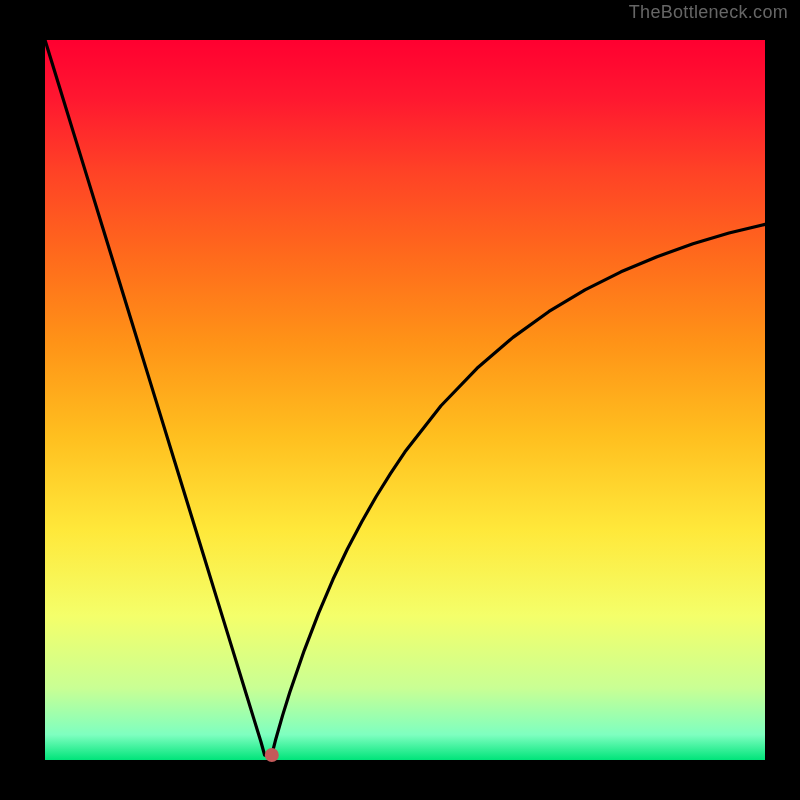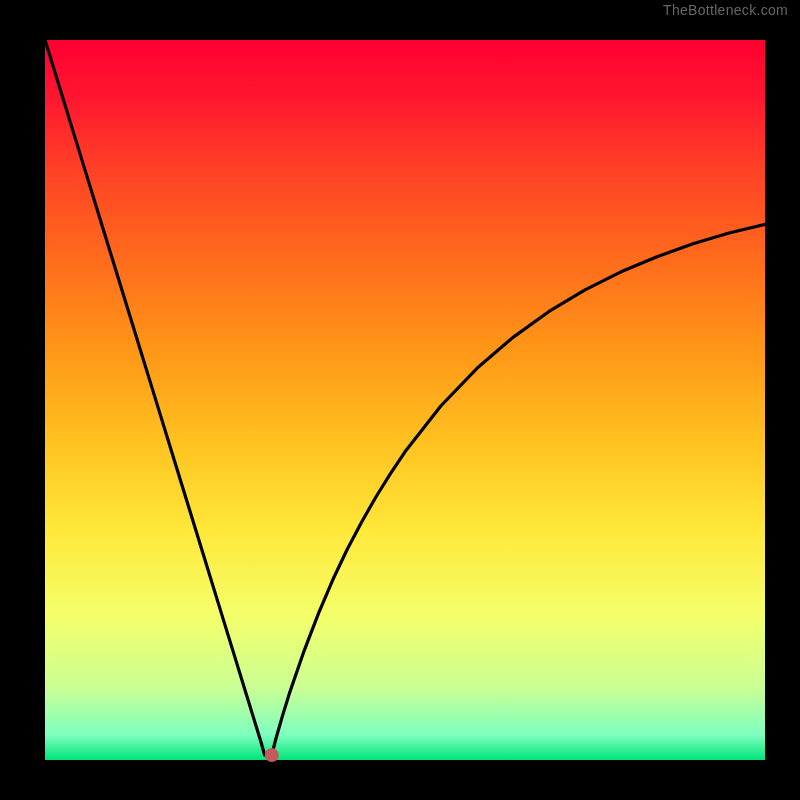--- a/index.html
+++ b/index.html
@@ -16,21 +16,21 @@
     left: 0;
     top: 0;
     width: 800px;
     height: 800px;
   }
   .watermark {
     position: absolute;
     top: 2px;
     right: 12px;
     color: #666;
-    font-size: 14px;
+    font-size: 18px;
     font-weight: 500;
     letter-spacing: 0.3px;
     user-select: none;
   }
 </style>
 </head>
 <body>
 
 <div class="plot-wrap">
   <svg id="chart-svg" width="800" height="800" viewBox="0 0 800 800">

